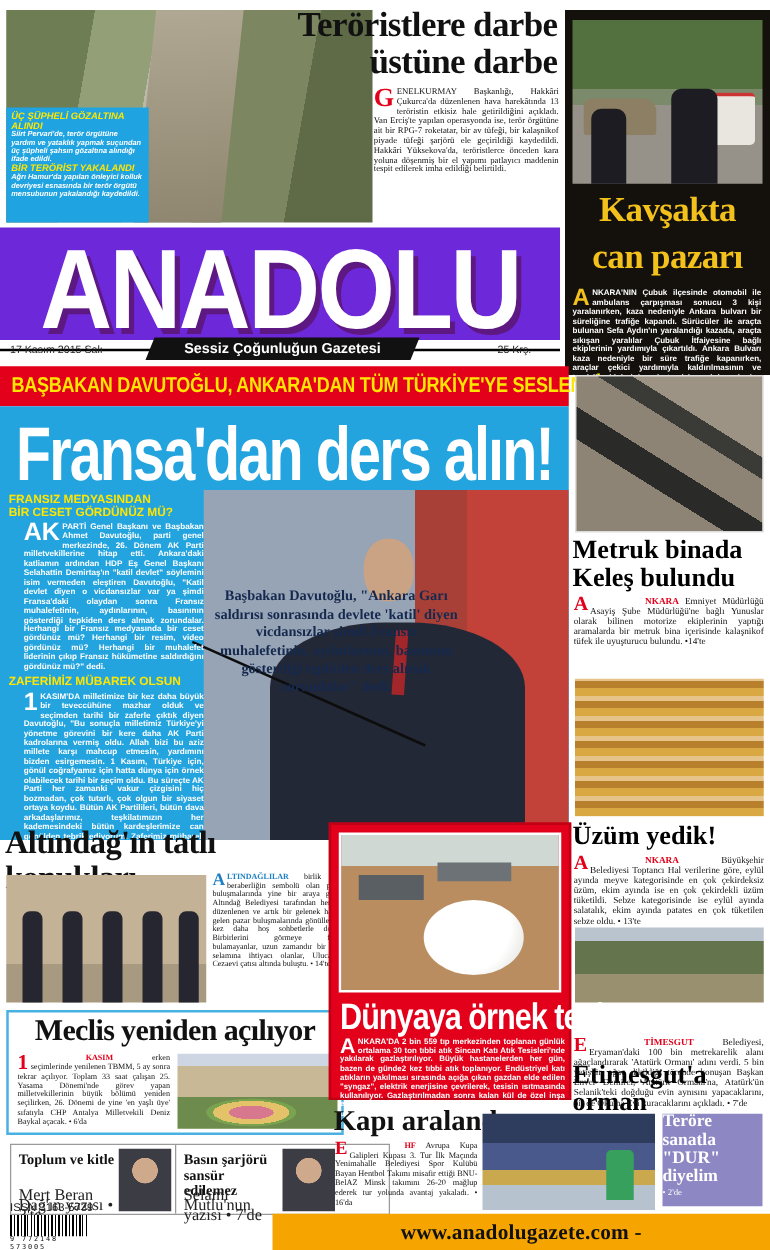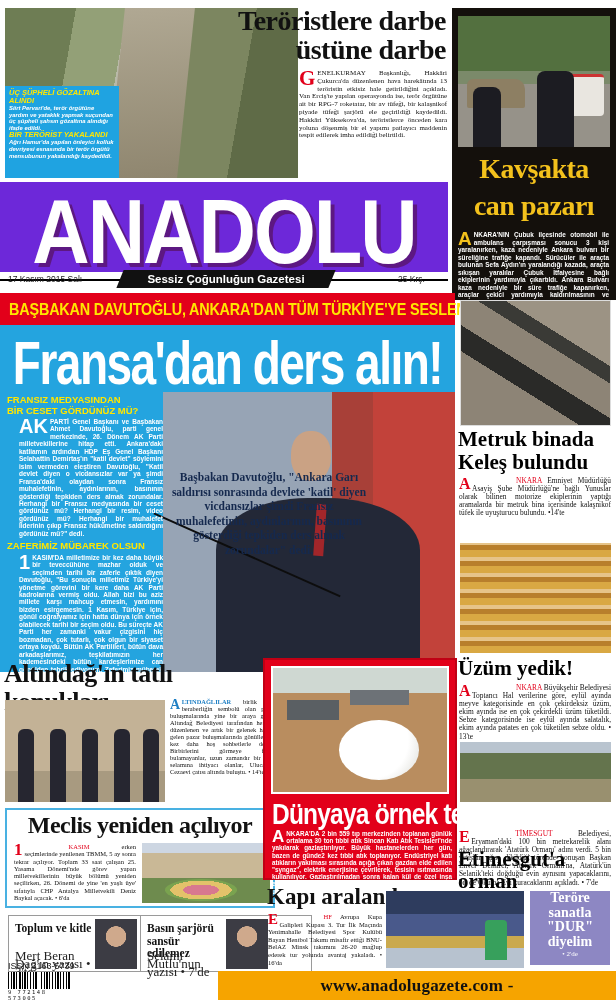--- a/index.html
+++ b/index.html
@@ -66,21 +66,21 @@
   #blue-left p{margin:2px 0 4px 12px;font-size:6.5px;line-height:7.45px;font-weight:bold;font-family:"Liberation Sans",sans-serif;}
   #blue-left .dc{font-size:20px;line-height:16px;margin-right:2px;color:#fff;}
 
   
   #gun-photo{left:460px;top:300px;width:151px;height:126px;border:1px solid #ddd;box-sizing:border-box;
     background:linear-gradient(32deg,#8d8476 0 34%,#2a2a28 34% 46%,#8d8476 46% 62%,#3a3a36 62% 70%,#9c9384 70% 100%);}
   .rc-head{left:458px;width:154px;font-weight:bold;color:#000;}
   #keles-head{top:428px;font-size:21px;line-height:23px;}
   .rc-body{left:459px;width:152px;font-size:7.4px;line-height:8.1px;}
   .rc-body .dc{color:#e2001a;font-size:16px;line-height:13px;margin-right:1.5px;}
-  .lead-red{color:#e2001a;font-weight:normal;padding-left:44px;}
+  .lead-red{color:#e2001a;font-weight:bold;padding-left:44px;}
   #keles-body{top:477px;}
   #fruit-photo{left:460px;top:543px;width:151px;height:110px;
     background:repeating-linear-gradient(0deg,#d9a843 0 7px,#b87f2c 7px 12px,#e6c489 12px 16px);}
   #uzum-head{top:657px;font-size:21px;line-height:22px;}
   #uzum-body{top:684px;}
   #trees-photo{left:460px;top:742px;width:151px;height:60px;
     background:linear-gradient(180deg,#b9c4cf 0 18%,#64744d 18% 62%,#99906f 62% 100%);}
   #eti-head{top:848px;font-size:21px;line-height:22px;}
   #eti-body{top:830px;}
 
@@ -120,21 +120,21 @@
   #tesis-head{position:absolute;left:7px;top:137px;width:182px;color:#fff;font-family:"Liberation Sans",sans-serif;
     font-weight:900;font-size:25px;white-space:nowrap;transform:scale(0.98,1.18);transform-origin:left top;letter-spacing:-0.8px;}
   #tesis-body{position:absolute;left:7px;top:170px;width:180px;color:#fff;font-size:6.3px;line-height:7.2px;font-weight:bold;font-family:"Liberation Sans",sans-serif;}
   #tesis-body .dc{font-size:17px;line-height:13px;margin-right:2px;}
   #kapi-head{left:267px;top:884px;width:160px;font-weight:bold;font-size:23px;}
   #kapi-body{left:268px;top:913px;width:114px;font-size:6.6px;line-height:7.6px;}
   #kapi-body .dc{color:#e2001a;font-size:15px;line-height:12px;margin-right:1.5px;}
   #hand-photo{left:386px;top:891px;width:138px;height:77px;
     background:linear-gradient(180deg,#2e3c5e 0 30%,#49598b 30% 58%,#caa94e 58% 74%,#b7c2cf 74% 100%);}
   #hand-photo .g{position:absolute;right:12%;bottom:10%;width:16%;height:52%;background:#37a05c;border-radius:4px 4px 0 0;}
-  #dur-box{left:530px;top:891px;width:80px;height:74px;background:#8d87c3;color:#fff;text-align:center;}
+  #dur-box{left:530px;top:891px;width:80px;height:74px;background:#8d87c3;color:#fff;}
   #dur-box .l{font-weight:bold;font-size:14px;line-height:14.5px;}
   #dur-box .pg{font-size:7px;margin-top:1px;}
 
   
   #issn{left:8px;top:961px;font-size:9px;font-family:"Liberation Sans",sans-serif;color:#222;}
   #barcode{left:8px;top:972px;width:62px;height:17px;
     background:repeating-linear-gradient(90deg,#000 0 1.5px,#fff 1.5px 3px,#000 3px 3.8px,#fff 3.8px 5.5px);}
   #barcode-digits{left:8px;top:989px;width:62px;font-size:5.5px;letter-spacing:1.5px;font-family:"DejaVu Sans Mono",monospace;}
   #footer-bar{left:218px;top:971px;width:398px;height:29px;background:#f6a400;}
   #footer-bar span{display:block;text-align:center;font-weight:bold;font-size:17px;line-height:29px;letter-spacing:0.2px;}

